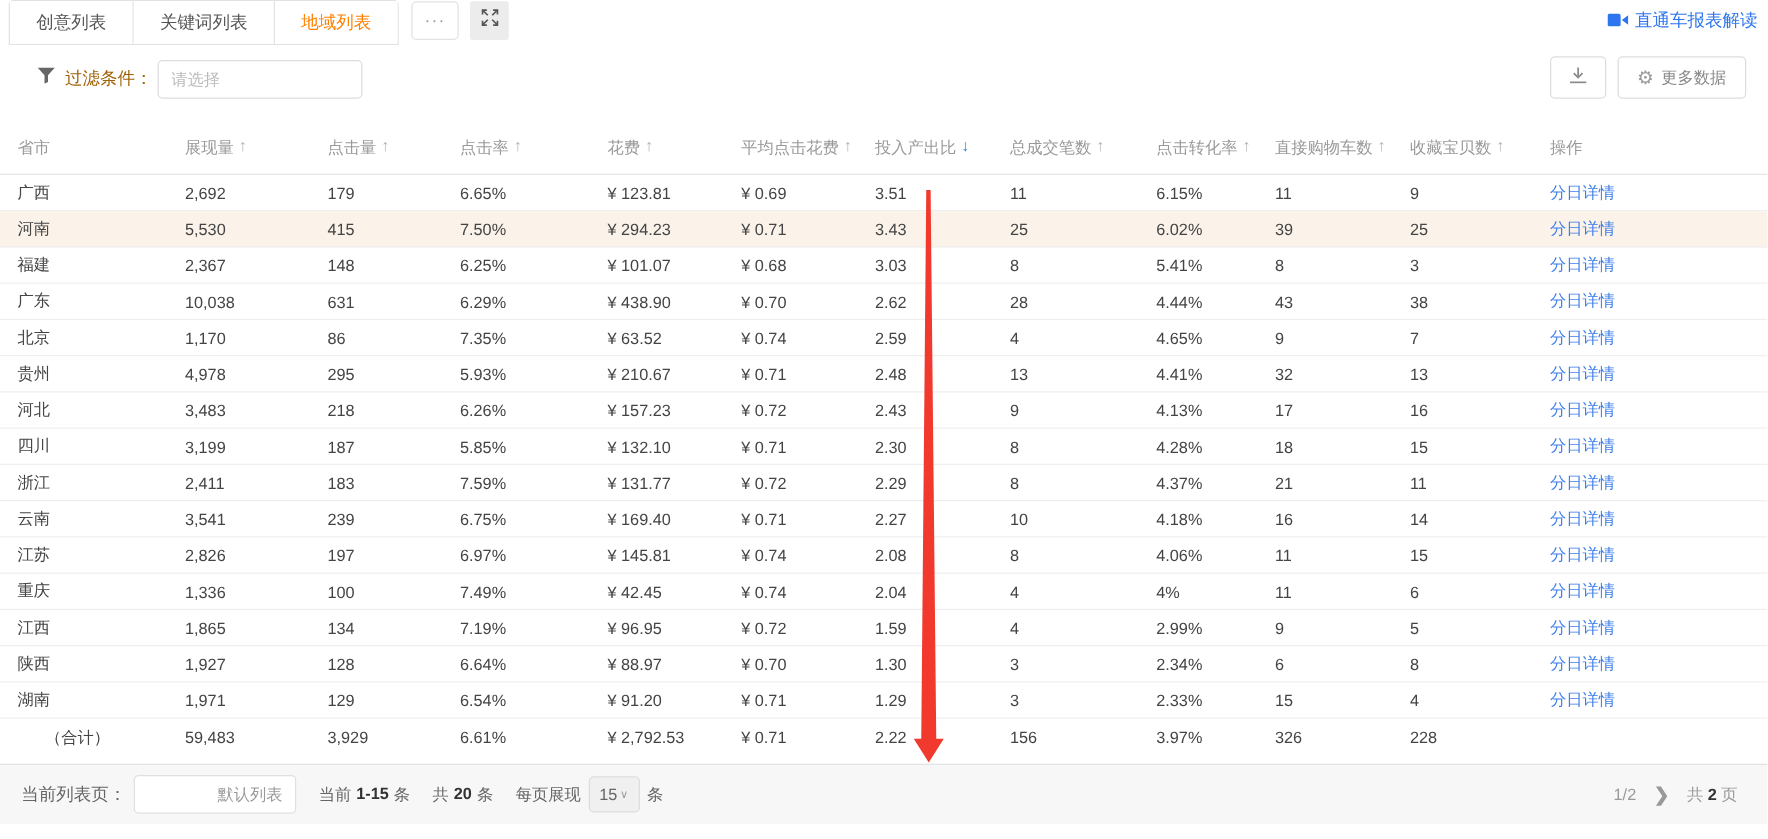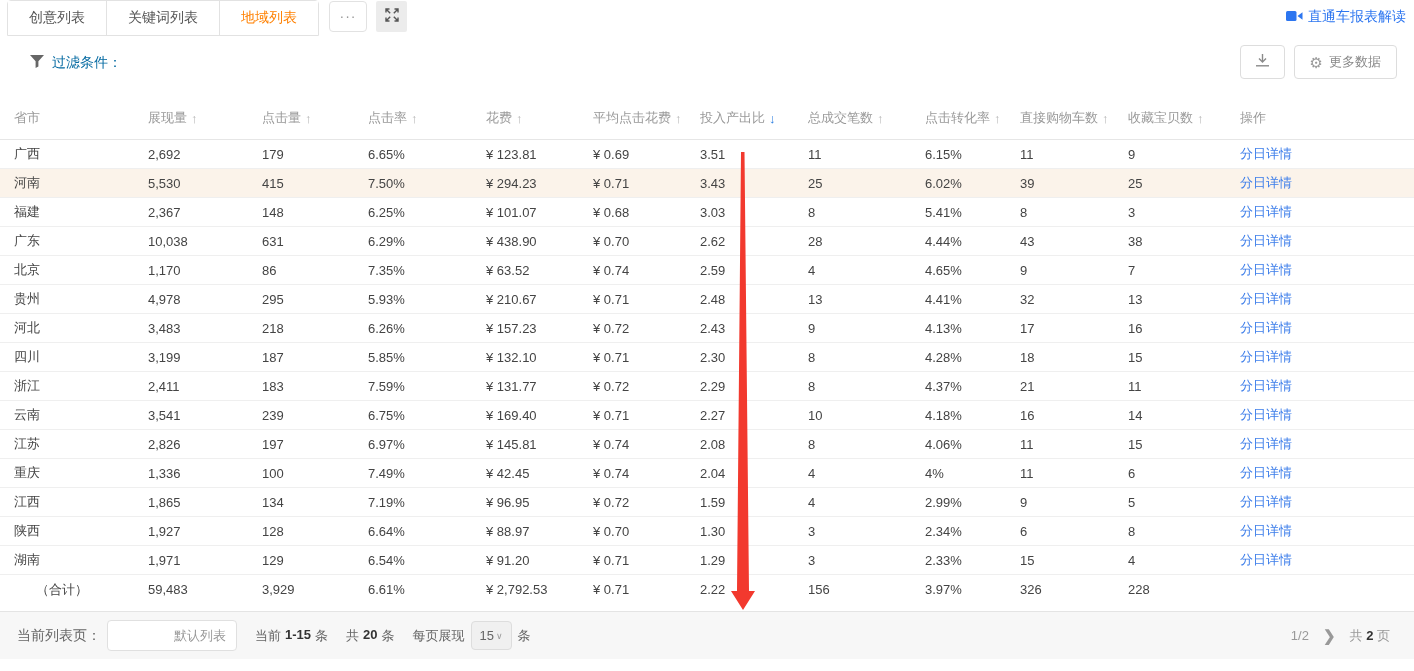--- a/index.html
+++ b/index.html
@@ -17,38 +17,38 @@
   .more-tabs-btn { margin-left:10px; margin-top:1px; width:38px; height:31px; border:1px solid #e2e2e2;
     border-radius:4px; background:#fff; color:#999; font-size:14px; letter-spacing:1px; text-align:center; line-height:28px; cursor:pointer; }
   .expand-btn { margin-left:9px; margin-top:1px; width:31px; height:31px; background:#ececec; border:none;
     border-radius:2px; display:flex; align-items:center; justify-content:center; cursor:pointer; }
   .report-link { position:absolute; right:8px; top:8px; display:flex; align-items:center; gap:5px;
     color:#2d76f0; font-size:14px; text-decoration:none; cursor:pointer;margin-left:24px; }
 
   
   .filter-row { position:absolute; top:45px; left:0; width:100%; height:36px; display:flex; align-items:center; }
   .funnel { margin-left:30px; }
-  .filter-label { margin-left:8px; font-size:14px; color:#0369a1; }
+  .filter-label { margin-left:8px; font-size:14px; color:#a16207; }
   .filter-input { margin-left:4px; width:164px; height:31px; border:1px solid #ddd; border-radius:4px;
     padding:0 10px; font-size:13px; color:#333; outline:none; }
   .filter-input::placeholder { color:#bbb; }
   .filter-right { position:absolute; right:17px; top:0; display:flex; gap:9px; }
   .icon-btn { width:45px; height:34px; border:1px solid #ddd; border-radius:4px; background:#fff;
     display:flex; align-items:center; justify-content:center; cursor:pointer; }
   .more-data-btn { height:34px; border:1px solid #ddd; border-radius:4px; background:#fff; padding:0 15px;
     display:flex; align-items:center; gap:6px; font-size:13px; color:#888; cursor:pointer; }
   .gear { font-size:15px; color:#999; line-height:1; }
 
   
   .table { position:absolute; top:97px; left:0; width:1414px; font-size:13px; }
   .header-row, .tr { display:grid;
     grid-template-columns:134px 114px 106px 118px 107px 107px 108px 117px 95px 108px 112px 1fr;
     padding-left:14px; align-items:center; }
   .header-row { height:43px; color:#999; border-bottom:1px solid #e6e6e6; }
-  .th { display:flex; align-items:center; gap:4px; }
+  .th { display:flex; align-items:flex-start; gap:4px; }
   .sort { color:#b5b5b5; font-size:13px; font-weight:bold; cursor:pointer; }
   .sort.active { color:#2a7de1; }
   .tr { height:29px; border-bottom:1px solid #efefef; color:#444; }
   .tr.hl { background:#fbf3ea; }
   .tr.total { border-bottom:none; }
   .tr.total .col-province { padding-left:22px; }
   .col-action a { color:#3d7eea; text-decoration:none; cursor:pointer; }
 
   
   .pager-bar { position:absolute; top:611px; left:0; width:1414px; height:48px; background:#f7f7f7;
@@ -101,20 +101,21 @@
     </a>
   </div>
 
   <div class="filter-row">
     <span class="funnel">
       <svg width="14" height="13" viewBox="0 0 14 13" fill="#666">
         <path d="M0 0 H14 L8.4 6.2 V11.6 L5.6 13 V6.2 Z"></path>
       </svg>
     </span>
     <span class="filter-label">过滤条件：</span>
+    <input class="filter-input" value="" placeholder="请选择" style="">
     <div class="filter-right">
       <div class="icon-btn">
         <span>
           <svg width="15" height="14" viewBox="0 0 15 14" fill="none" stroke="#8a8a8a" stroke-width="1.4">
             <path d="M7.5 1 V8.2"></path>
               <path d="M4 5.5 L7.5 9 L11 5.5"></path>
               <path d="M1 12.8 H14"></path>
           </svg>
         </span>
       </div>

